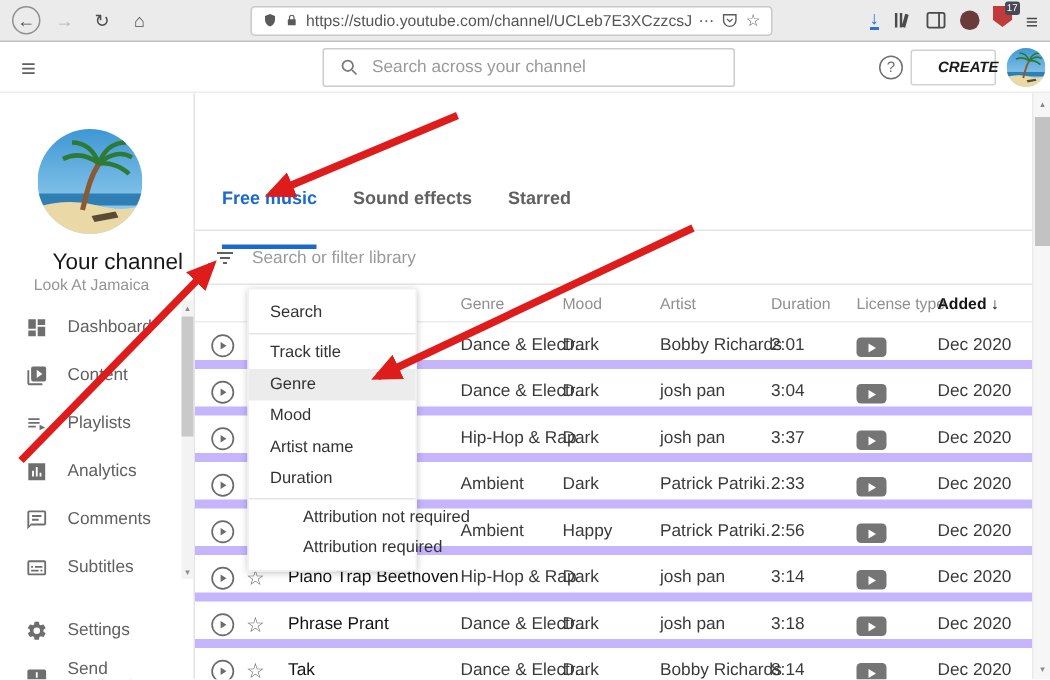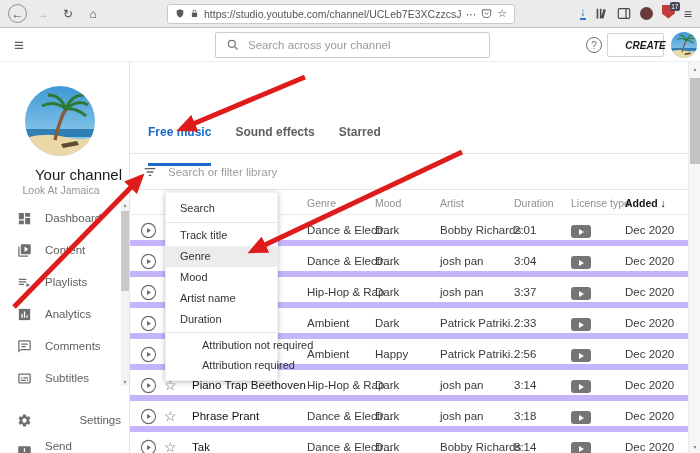--- a/index.html
+++ b/index.html
@@ -269,21 +269,21 @@
           </div>
           <div class="side-item">
             <span class="side-ic">
               <svg viewBox="0 0 24 24">
                 <path d="M20 4H4c-1.1 0-2 .9-2 2v12c0 1.1.9 2 2 2h16c1.1 0 2-.9 2-2V6c0-1.1-.9-2-2-2zm0 14H4V6h16v12z"></path>
                 <path d="M6 10h2v2H6zM10 10h8v2h-8zM6 14h8v2H6zM16 14h2v2h-2z"></path>
               </svg>
             </span>
             <span>Subtitles</span>
           </div>
-          <div class="side-item" style="margin-top: 10px; justify-content: space-between;">
+          <div class="side-item" style="margin-top: 10px;">
             <span class="side-ic">
               <svg viewBox="0 0 24 24">
                 <path d="M19.14 12.94a7.49 7.49 0 0 0 0-1.88l2.03-1.58a.5.5 0 0 0 .12-.64l-1.92-3.32a.5.5 0 0 0-.61-.22l-2.39.96a7.3 7.3 0 0 0-1.62-.94l-.36-2.54a.5.5 0 0 0-.5-.42h-3.84a.5.5 0 0 0-.5.42l-.36 2.54c-.59.24-1.13.56-1.62.94l-2.39-.96a.5.5 0 0 0-.61.22L2.65 8.84a.5.5 0 0 0 .12.64l2.03 1.58a7.49 7.49 0 0 0 0 1.88l-2.03 1.58a.5.5 0 0 0-.12.64l1.92 3.32c.14.24.42.34.61.22l2.39-.96c.49.38 1.03.7 1.62.94l.36 2.54a.5.5 0 0 0 .5.42h3.84a.5.5 0 0 0 .5-.42l.36-2.54c.59-.24 1.13-.56 1.62-.94l2.39.96c.23.09.47 0 .61-.22l1.92-3.32a.5.5 0 0 0-.12-.64zM12 15.5A3.5 3.5 0 1 1 15.5 12 3.5 3.5 0 0 1 12 15.5z"></path>
               </svg>
             </span>
             <span>Settings</span>
           </div>
           <div class="side-item">
             <span class="side-ic">
               <svg viewBox="0 0 24 24">

